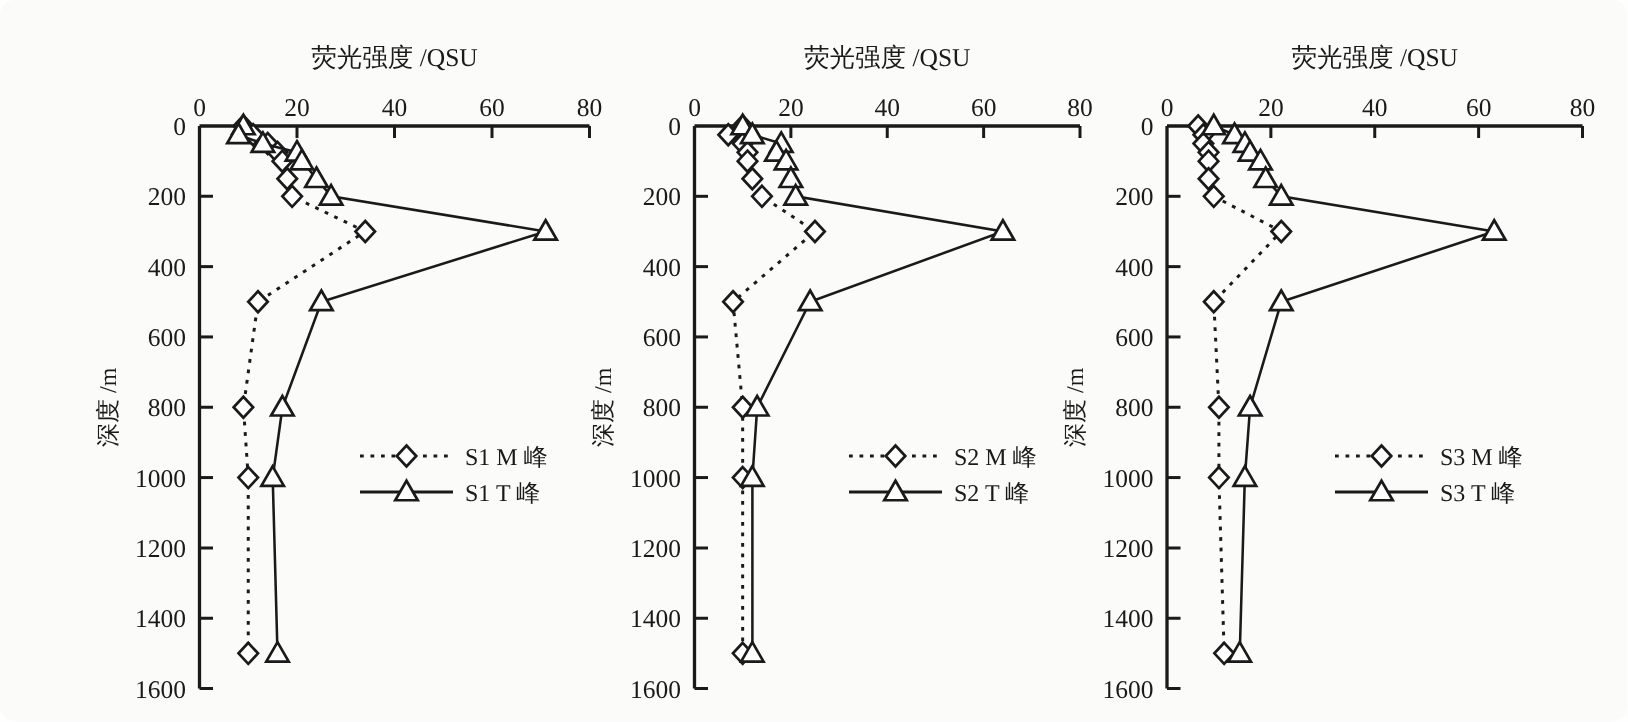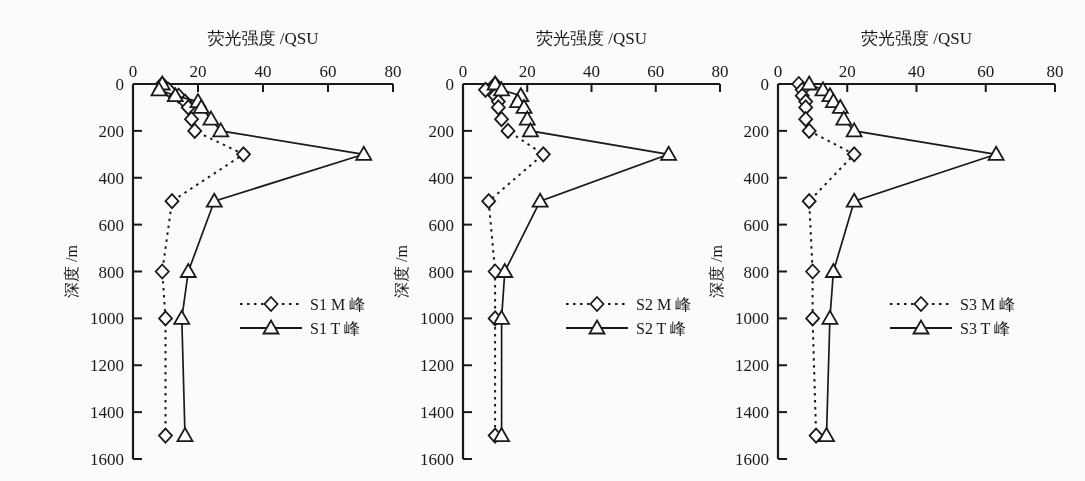--- a/index.html
+++ b/index.html
@@ -2,20 +2,21 @@
 <html><head>
 <meta charset="utf-8">
 <style>
   html,body{margin:0;padding:0;background:#ffffff;}
   #canvas{
     position:relative;
     width:1085px;height:481px;
     background:#fbfbf9;
     font-family:"Liberation Serif","DejaVu Serif",serif;
     overflow:hidden;
+    border-radius:10px;
   }
   svg text{
     font-family:"Liberation Serif","DejaVu Serif",serif;
     fill:#1a1a1a;
   }
   .panel-group{shape-rendering:geometricPrecision;}
 </style>
 </head>
 <body>
 

